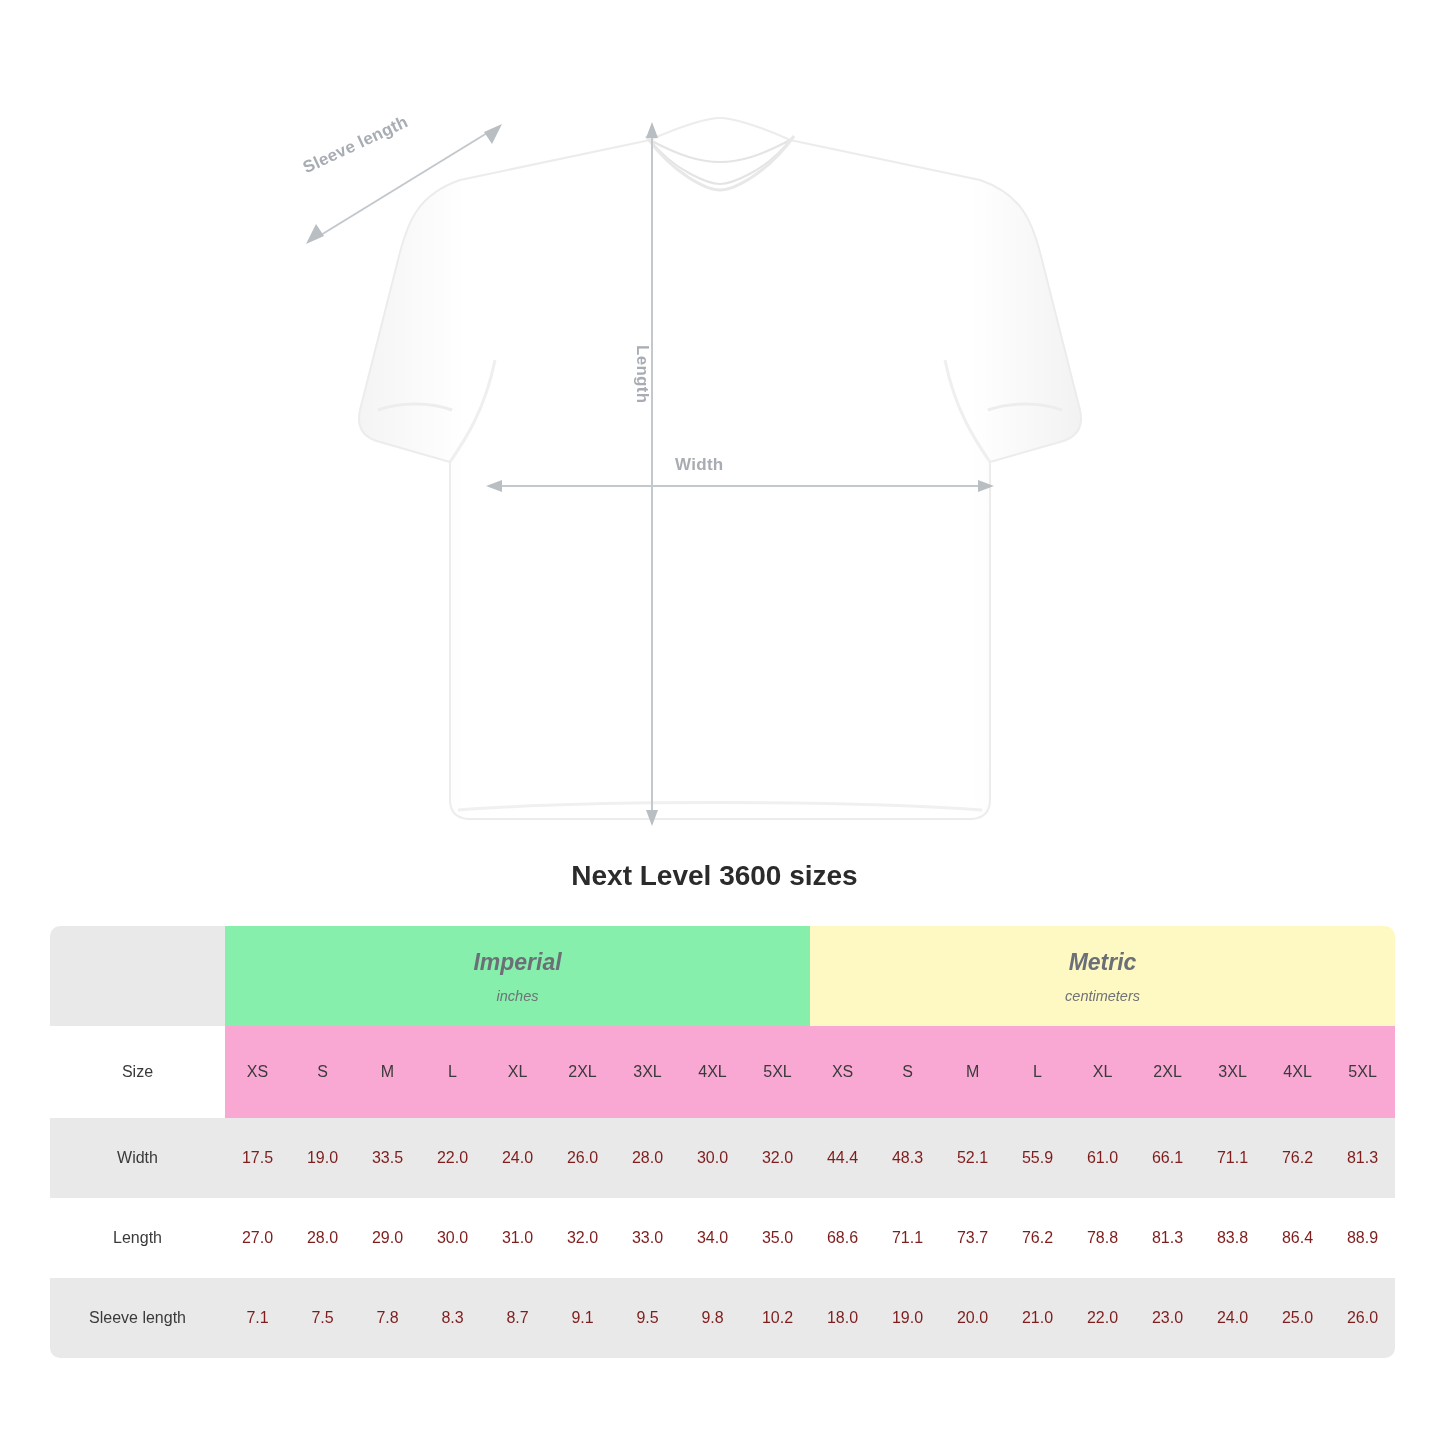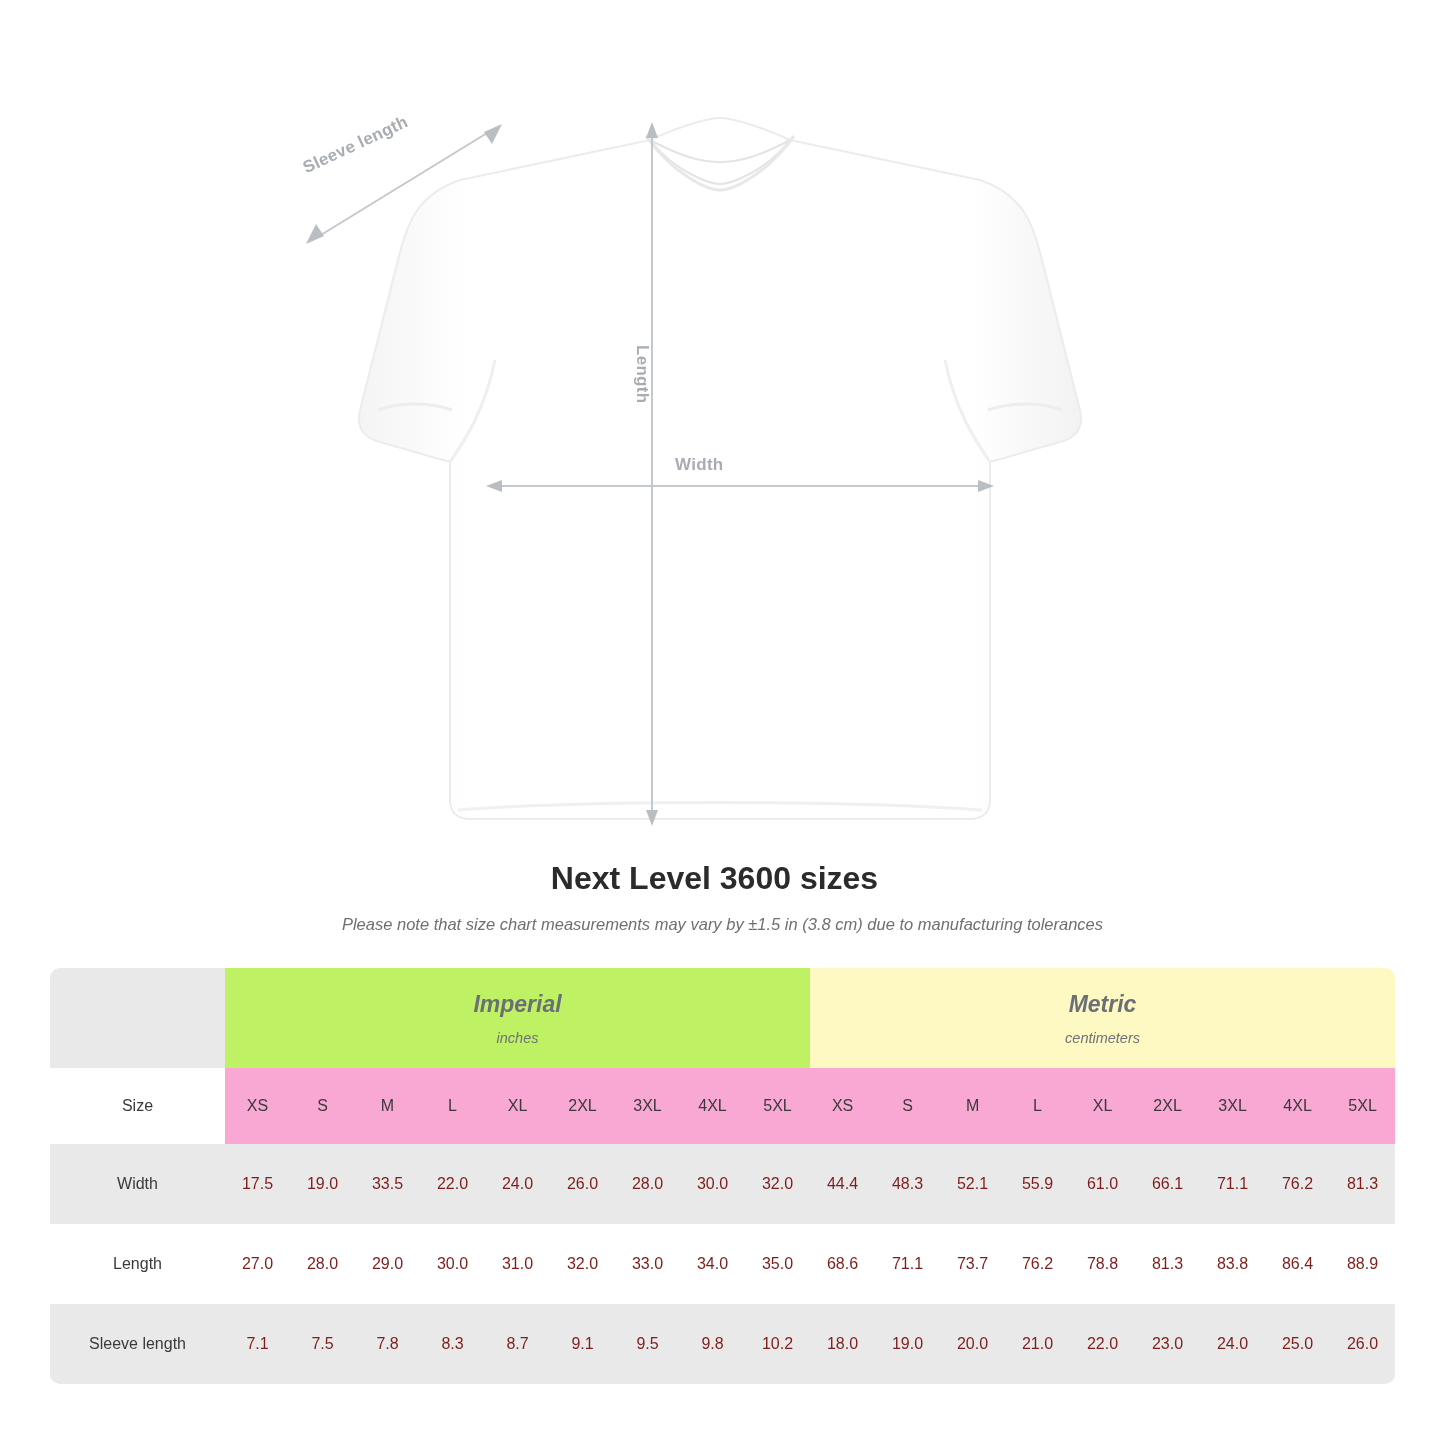--- a/index.html
+++ b/index.html
@@ -58,21 +58,21 @@
     transform-origin: left top;
   }
   .dim-width {
     left: 675px;
     top: 455px;
   }
 
   
   .title {
     text-align: center;
-    font-size: 32px;
+    font-size: 28px;
     font-weight: bold;
     color: #2b2b2b;
     margin: 0;
     padding: 0 16px 0 0;
   }
   .subtitle {
     text-align: center;
     font-size: 16.5px;
     font-style: italic;
     color: #6f6f6f;
@@ -94,21 +94,21 @@
     padding: 0;
     margin: 0;
     border: none;
     text-align: center;
     vertical-align: middle;
     font-weight: normal;
   }
 
   
   .unit-cell {
-    background: #bef264;
+    background: #86efac;
     height: 100px;
     font-style: italic;
   }
   .unit-cell .u-name {
     font-size: 23px;
     font-weight: bold;
     color: #6b7077;
   }
   .unit-cell .u-sub {
     font-size: 14.5px;
@@ -133,21 +133,21 @@
     font-size: 16px;
     color: #3a3a3a;
   }
   .cell {
     font-size: 16px;
     color: #7f1d1d;
     background: #ffffff;
     height: 80px;
   }
 
-  tr.row-size td { height: 76px; }
+  tr.row-size td { height: 92px; }
   tr.row-width td { background: #e9e9e9; }
   tr.row-length td { background: #ffffff; }
   tr.row-sleeve td { background: #e9e9e9; }
   tr.row-sleeve td:first-child { border-bottom-left-radius: 10px; }
   tr.row-sleeve td:last-child { border-bottom-right-radius: 10px; }
   tr.row-size td:first-child { }
   .sleeve-label { font-size: 16px; font-weight: bold; color: #3a3a3a; }
 </style>
 </head>
 <body>
@@ -208,21 +208,20 @@
         <polygon points="212,14 194,22 202,34" fill="#b9bec3"></polygon>
       </svg>
     </div>
 
     <div class="dim-label dim-sleeve">Sleeve length</div>
     <div class="dim-label dim-length">Length</div>
     <div class="dim-label dim-width">Width</div>
   </div>
 
   <h1 class="title">Next Level 3600 sizes</h1>
-  <div class="subtitle">Please note that size chart measurements may vary by ±1.5 in (3.8 cm) due to manufacturing tolerances</div>
 
   <div class="table-area">
     <table class="size-chart">
       <colgroup>
         <col style="width:175px">
         <col span="18" style="width:65px">
       </colgroup>
       <tbody>
         <tr>
           <td class="corner-tl"></td>

